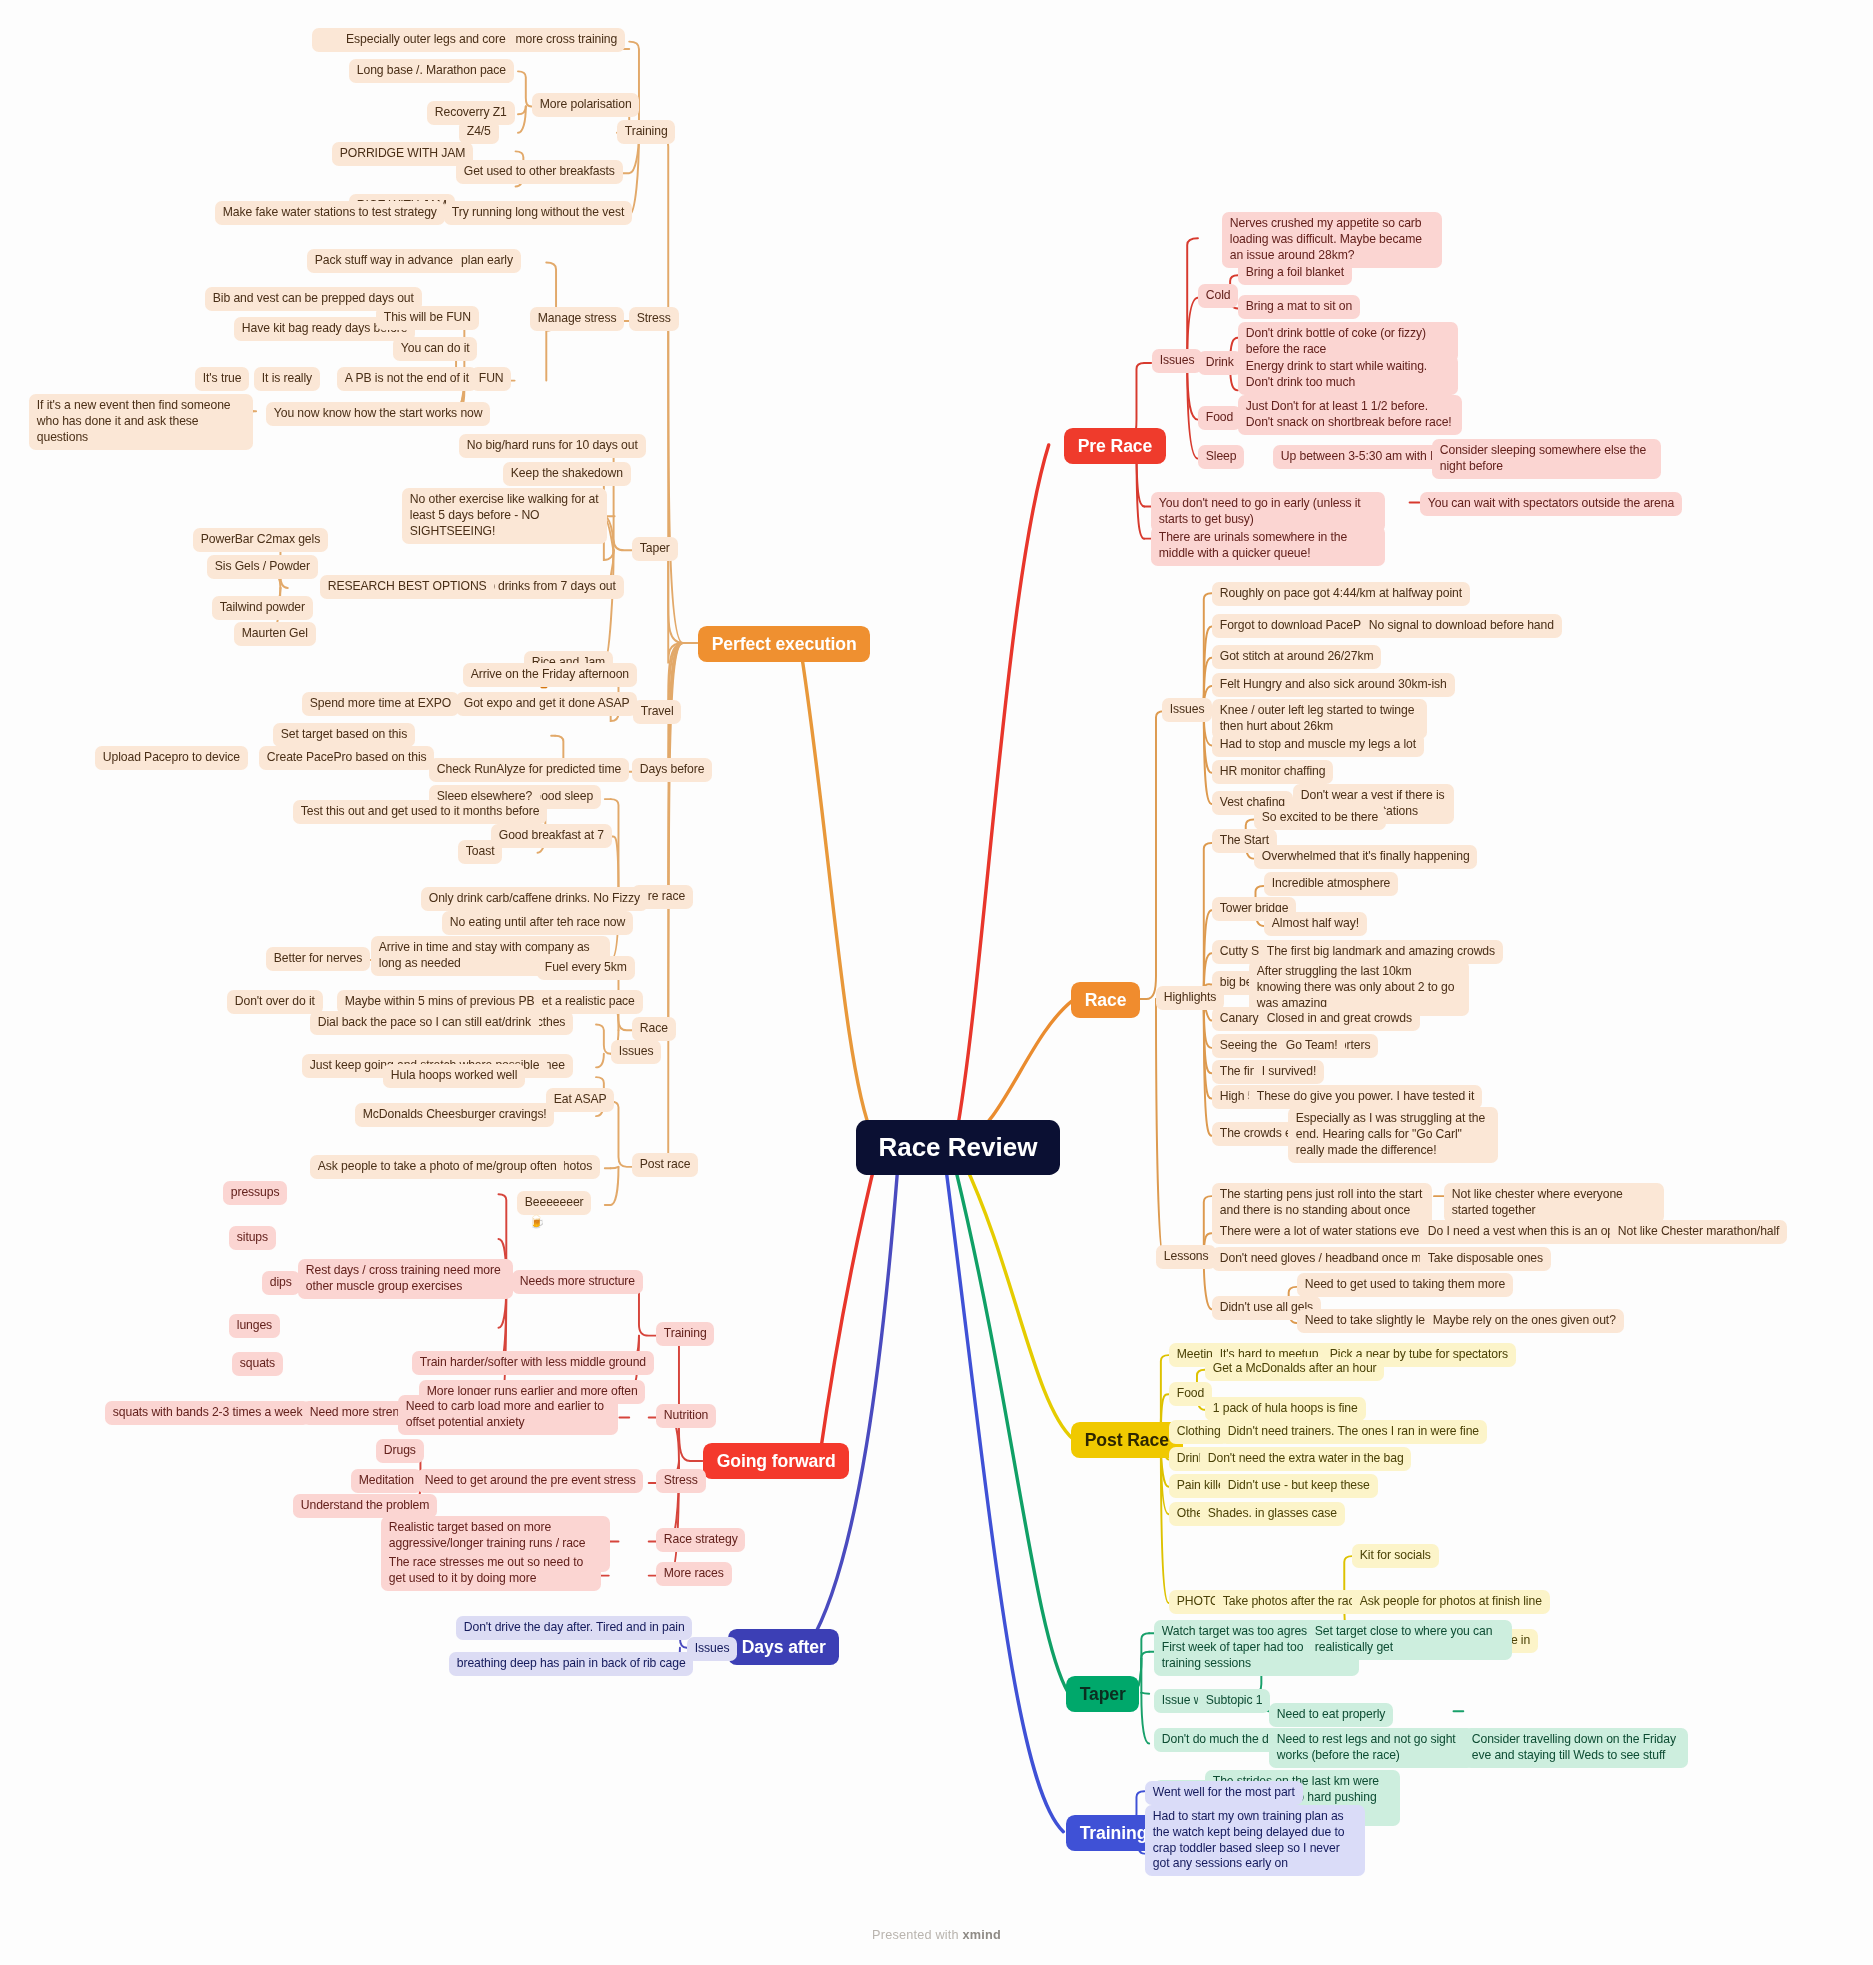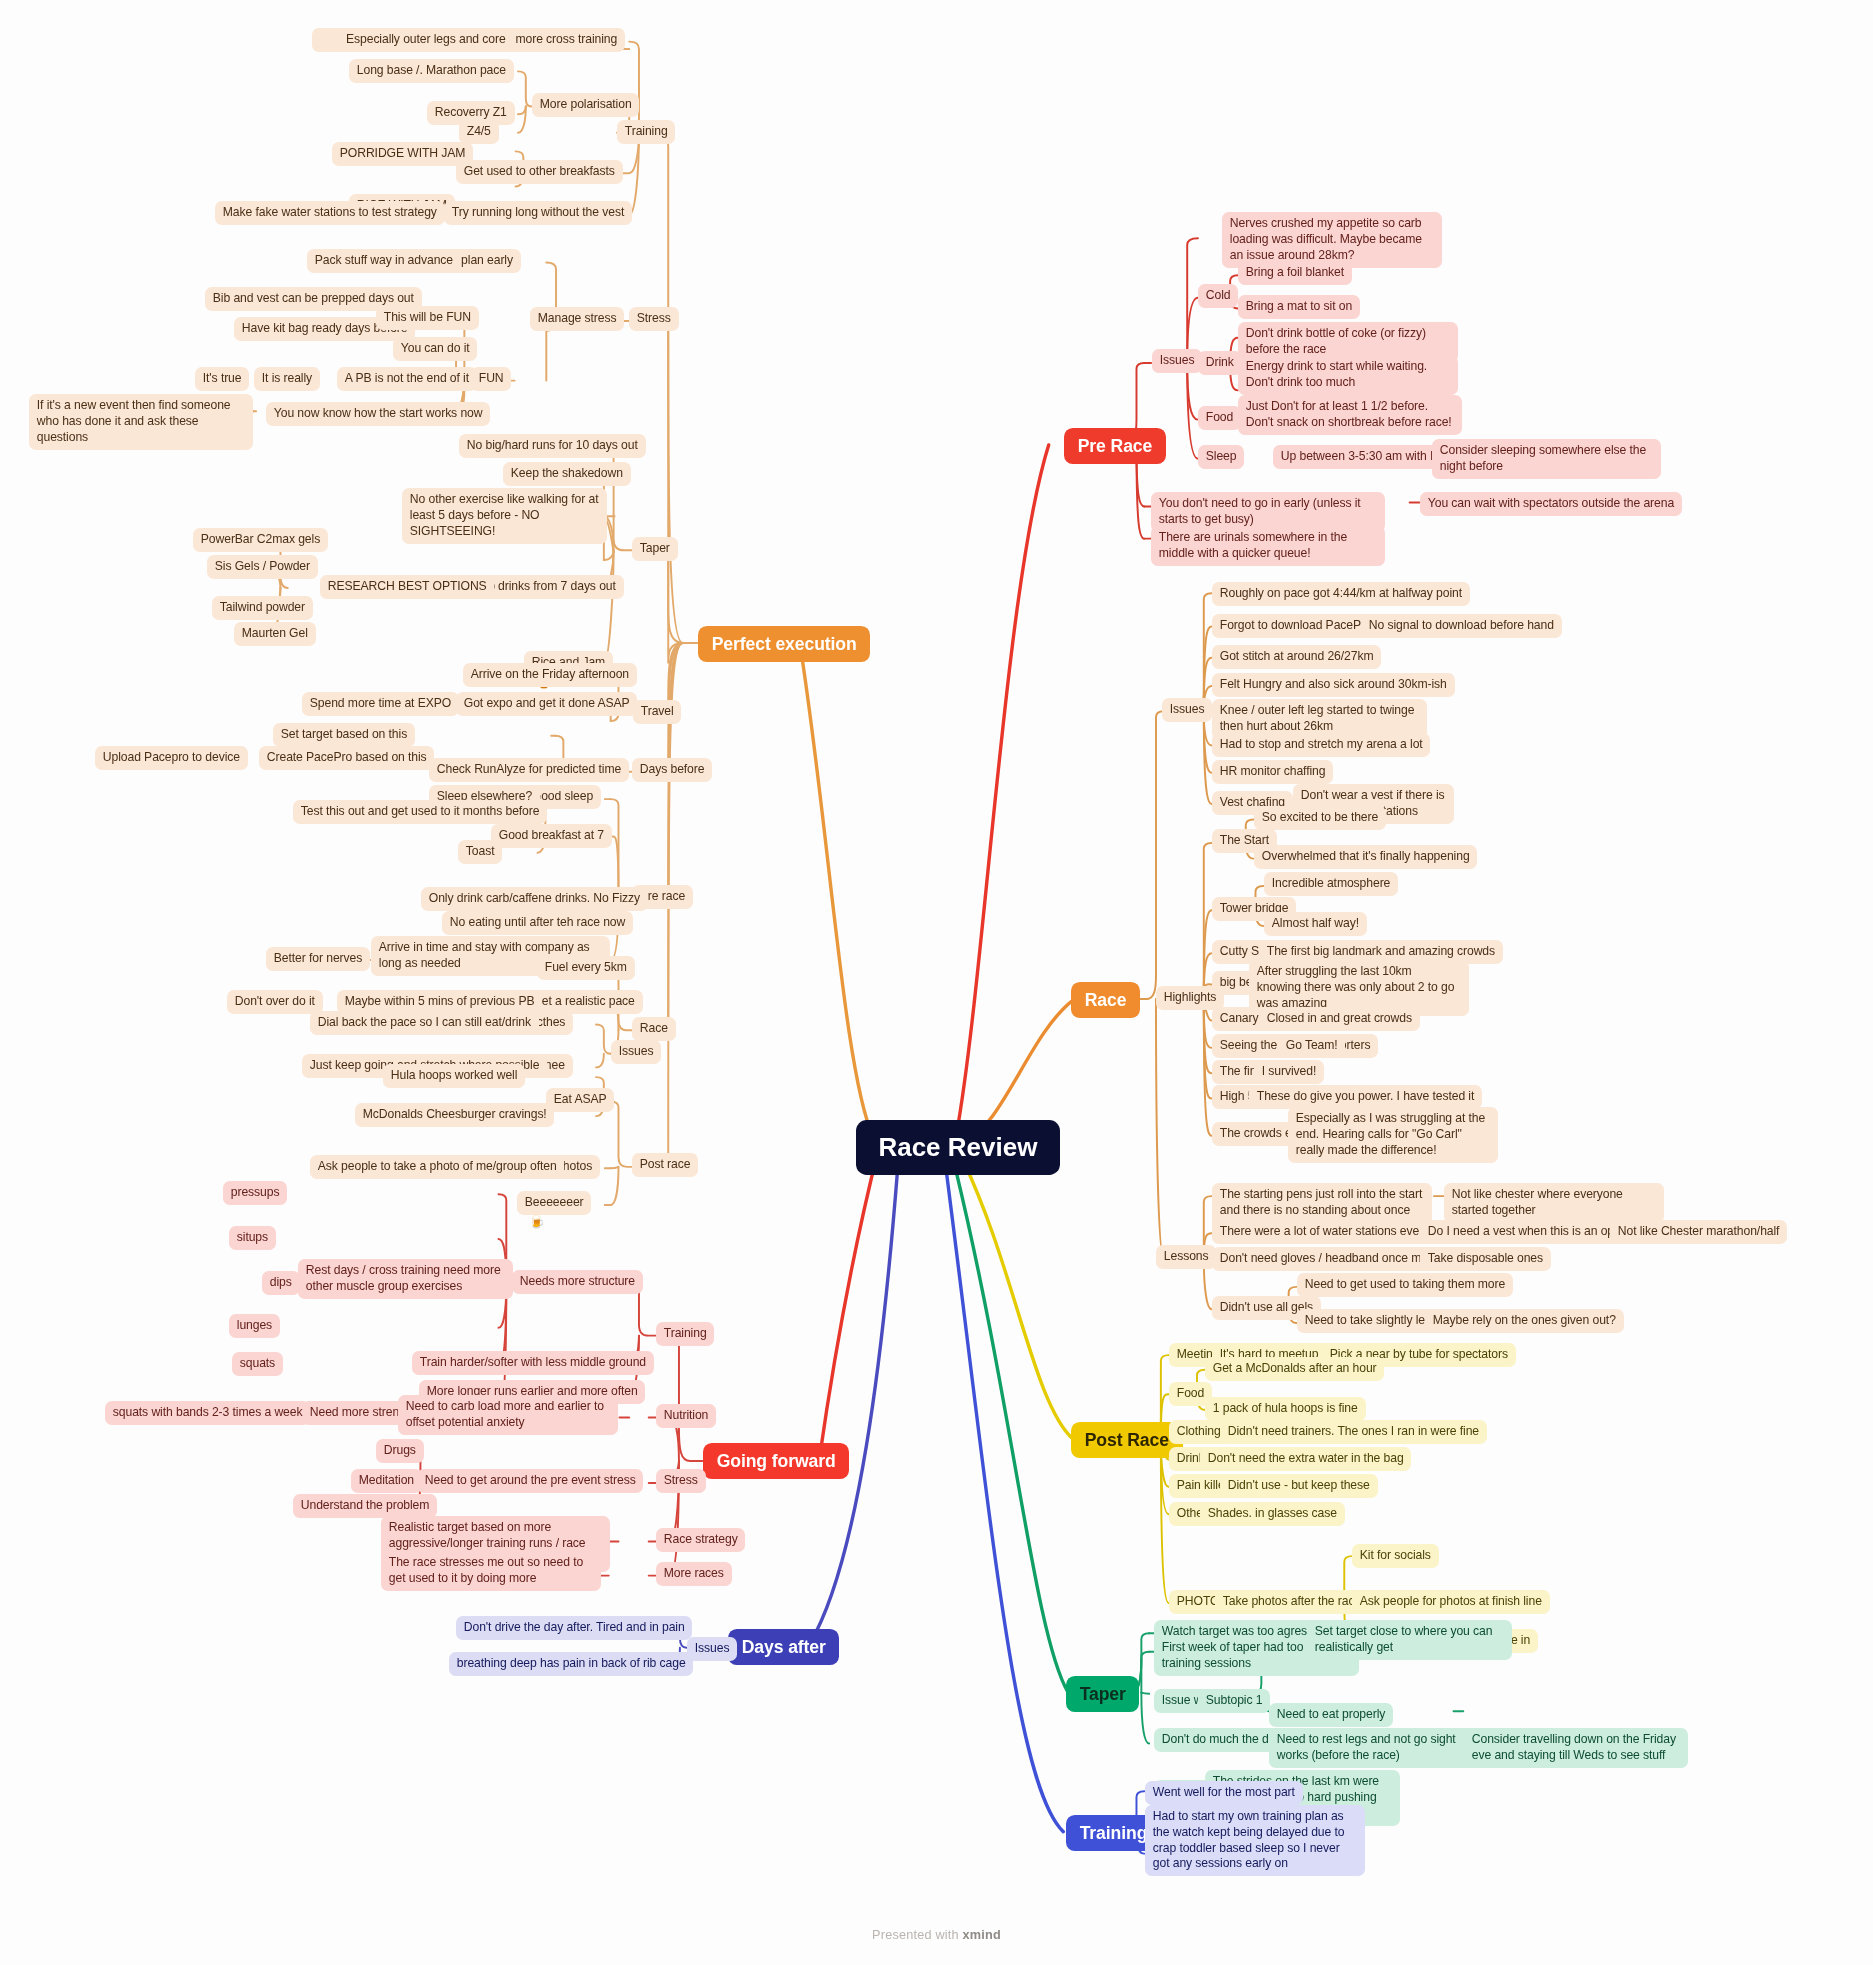--- a/index.html
+++ b/index.html
@@ -536,21 +536,21 @@
 
   <div class="node l1 orange2" style="left:1071px;top:982px;">Race</div>
 
   <div class="node peach" style="left:1162px;top:698px;">Issues</div>
   <div class="node peach" style="left:1212px;top:582px;">Roughly on pace got 4:44/km at halfway point</div>
   <div class="node peach" style="left:1212px;top:614px;">Forgot to download PacePro for race</div>
   <div class="node peach" style="left:1361px;top:614px;">No signal to download before hand</div>
   <div class="node peach" style="left:1212px;top:645px;">Got stitch at around 26/27km</div>
   <div class="node peach" style="left:1212px;top:673px;">Felt Hungry and also sick around 30km-ish</div>
   <div class="node peach" style="left:1212px;top:699px;width:215px;">Knee / outer left leg started to twinge then hurt about 26km</div>
-  <div class="node peach" style="left:1212px;top:733px;">Had to stop and stretch my arena a lot</div>
+  <div class="node peach" style="left:1212px;top:733px;">Had to stop and muscle my legs a lot</div>
   <div class="node peach" style="left:1212px;top:760px;">HR monitor chaffing</div>
   <div class="node peach" style="left:1212px;top:791px;">Vest chafing</div>
   <div class="node peach" style="left:1293px;top:784px;width:161px;">Don't wear a vest if there is enough water stations</div>
 
   <div class="node peach" style="left:1156px;top:986px;">Highlights</div>
   <div class="node peach" style="left:1212px;top:829px;">The Start</div>
   <div class="node peach" style="left:1254px;top:806px;">So excited to be there</div>
   <div class="node peach" style="left:1254px;top:845px;">Overwhelmed that it's finally happening</div>
   <div class="node peach" style="left:1212px;top:897px;">Tower bridge</div>
   <div class="node peach" style="left:1264px;top:872px;">Incredible atmosphere</div>

